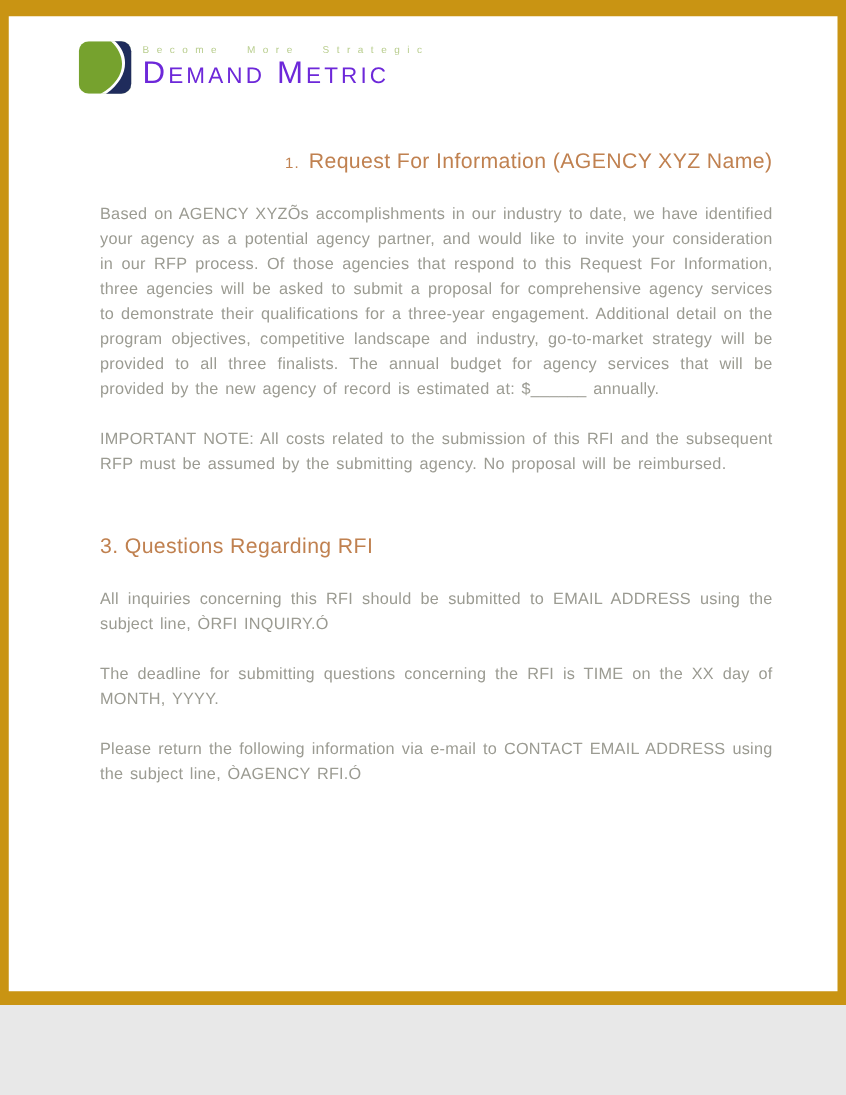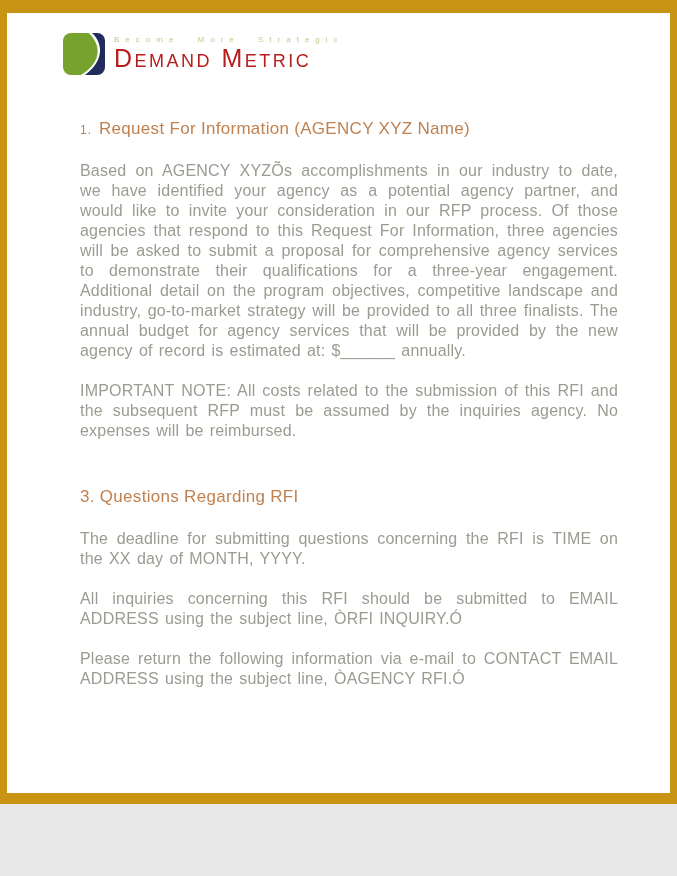--- a/index.html
+++ b/index.html
@@ -44,42 +44,43 @@
     letter-spacing: 6px;
     word-spacing: 10px;
     color: #b8cd8d;
     white-space: nowrap;
     margin-bottom: 2px;
   }
   .brand {
     font-variant: small-caps;
     font-size: 25px;
     letter-spacing: 2.5px;
-    color: #b91c1c;
+    color: #6d28d9;
     line-height: 1;
     white-space: nowrap;
   }
   
   .sec-title {
     font-size: 17px;
     font-weight: 400;
     color: #c08150;
     margin: 46px 0 22px 0;
     letter-spacing: 0.3px;
   }
   .sec-title.first {
     margin-top: 44px;
+    text-align: right;
   }
   .sec-title .num-small {
     font-size: 12px;
     letter-spacing: 1px;
     margin-right: 7px;
   }
   .doc-p {
-    font-size: 16px;
+    font-size: 13px;
     line-height: 20px;
     color: #9b9b92;
     text-align: justify;
     letter-spacing: 0.2px;
     word-spacing: 1.5px;
     margin: 0 0 20px 0;
   }
 </style>
 </head>
 <body>
@@ -107,26 +108,26 @@
         <div class="brand">Demand Metric</div>
       </div>
     </header>
 
     <main>
 
       <h2 class="sec-title first">
         <span class="num-small">1.</span><span>Request For Information (AGENCY XYZ Name)</span>
       </h2>
       <p class="doc-p">Based on AGENCY XYZÕs accomplishments in our industry to date, we have identified your agency as a potential agency partner, and would like to invite your consideration in our RFP process. Of those agencies that respond to this Request For Information, three agencies will be asked to submit a proposal for comprehensive agency services to demonstrate their qualifications for a three-year engagement. Additional detail on the program objectives, competitive landscape and industry, go-to-market strategy will be provided to all three finalists. The annual budget for agency services that will be provided by the new agency of record is estimated at: $______ annually.</p>
-      <p class="doc-p">IMPORTANT NOTE: All costs related to the submission of this RFI and the subsequent RFP must be assumed by the inquiries agency. No expenses will be reimbursed.</p>
+      <p class="doc-p">IMPORTANT NOTE: All costs related to the submission of this RFI and the subsequent RFP must be assumed by the submitting agency. No proposal will be reimbursed.</p>
 
 
       <h2 class="sec-title">
         <span>3.</span> <span>Questions Regarding RFI</span>
       </h2>
+      <p class="doc-p">All inquiries concerning this RFI should be submitted to EMAIL ADDRESS using the subject line, ÒRFI INQUIRY.Ó</p>
       <p class="doc-p">The deadline for submitting questions concerning the RFI is TIME on the XX day of MONTH, YYYY.</p>
-      <p class="doc-p">All inquiries concerning this RFI should be submitted to EMAIL ADDRESS using the subject line, ÒRFI INQUIRY.Ó</p>
 
       <p class="doc-p">Please return the following information via e-mail to CONTACT EMAIL ADDRESS using the subject line, ÒAGENCY RFI.Ó</p>
 
     </main>
   </div>
 </div>
 
 </body></html>

